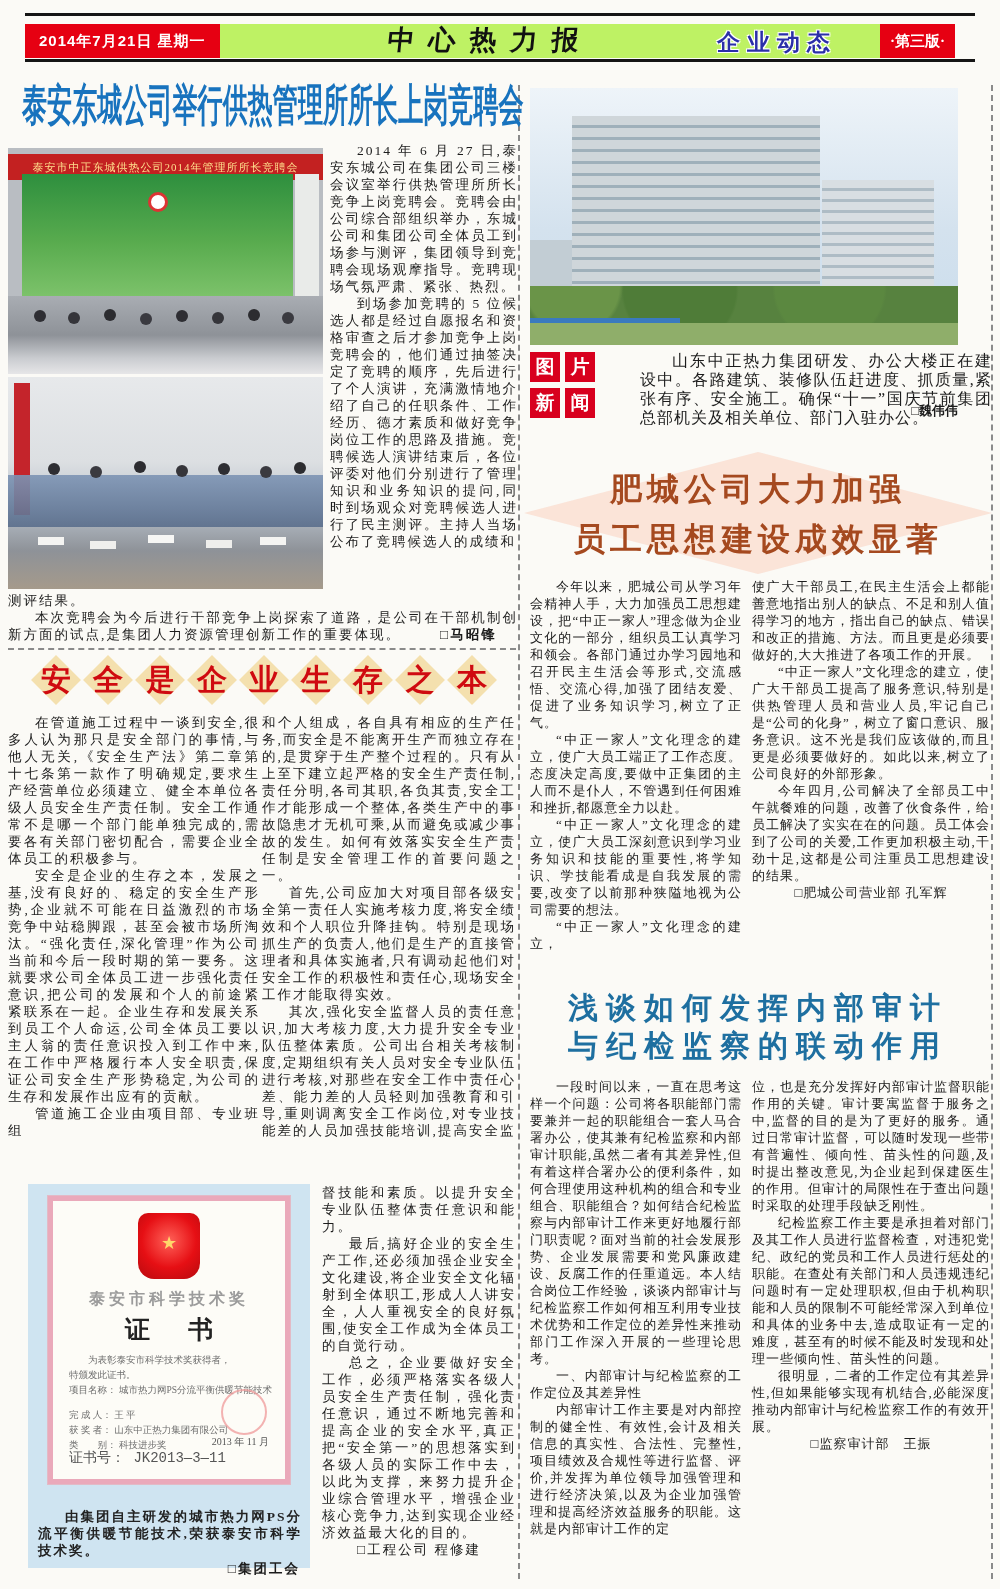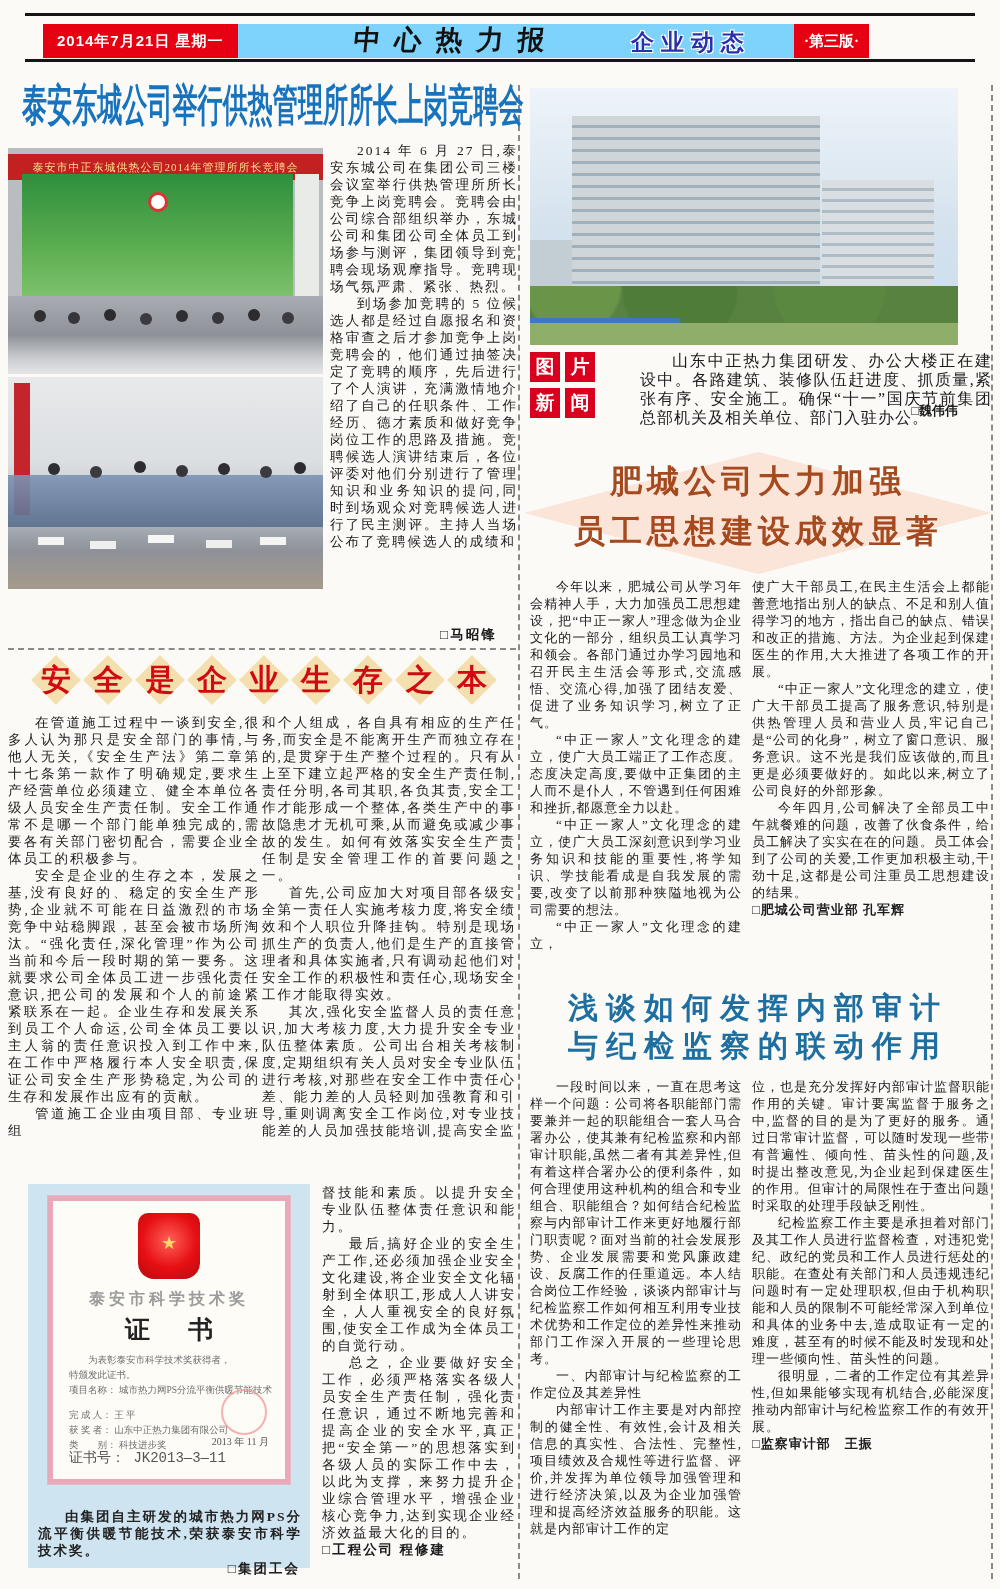--- a/index.html
+++ b/index.html
@@ -4,39 +4,39 @@
 <style>
   * { margin:0; padding:0; box-sizing:border-box; }
   html,body { background:#e8e6e1; }
   .page { position:relative; width:1000px; height:1589px; margin:0 auto;
           background:#fbfaf6; overflow:hidden;
           font-family:"Liberation Serif", serif; color:#1c1c1c; }
 
   
   .rule { position:absolute; left:25px; width:950px; height:3px; background:#151515; }
   .rule-top { top:13px; } .rule-bot { top:59px; }
-  .band { position:absolute; left:25px; top:24px; width:826px; height:34px; background:#7dd3fc;margin-left:18px; }
+  .band { position:absolute; left:25px; top:24px; width:930px; height:34px; background:#bef264; }
   .date-box { position:absolute; left:0; top:0; height:34px; line-height:34px; padding:0 14px;
               background:#e60012; color:#fff; font-family:"Liberation Sans",sans-serif;
               font-size:15px; font-weight:bold; letter-spacing:1px; }
   .masthead { position:absolute; left:0; right:0; top:0; height:34px; line-height:32px;
               text-align:center; font-size:27px; font-weight:bold; letter-spacing:14px;
               transform:skewX(-6deg); color:#111; }
   .section-label { position:absolute; right:118px; top:3px; font-family:"Liberation Sans",sans-serif;
               font-size:23px; font-weight:900; letter-spacing:7px; color:#2b2fa8;
               text-shadow:-1px -1px 0 #fff,1px -1px 0 #fff,-1px 1px 0 #fff,1px 1px 0 #fff; }
   .page-box { position:absolute; right:0; top:0; height:34px; line-height:34px; padding:0 10px;
               background:#e60012; color:#fff; font-size:15px; font-weight:bold; }
 
   
   .par { text-indent:2em; text-align:justify; }
   .cont { text-indent:0; }
   .colL { position:absolute; font-size:13.5px; letter-spacing:2px; line-height:17px; }
   .colR { position:absolute; font-size:13px; letter-spacing:1px; line-height:17px; }
-  .byline { text-align:left; font-weight:bold; }
+  .byline { text-align:center; font-weight:normal; }
   .abs-byline { position:absolute; font-weight:bold; font-size:13.5px; letter-spacing:2px; }
 
   
   .headline { position:absolute; left:22px; top:76px; white-space:nowrap;
               font-family:"Liberation Sans",sans-serif; font-weight:900; font-size:44px;
               color:#1873be; transform:scale(0.57,1); transform-origin:left top; }
   .photoA { position:absolute; left:8px; top:148px; width:315px; height:226px; overflow:hidden; background:#b9bdc2; }
   .photoA .banner { position:absolute; left:0; top:6px; right:0; height:26px; background:#c32121;
               color:#ffdf8d; font-size:11px; line-height:26px; text-align:center; white-space:nowrap; overflow:hidden; letter-spacing:1px; }
   .photoA .backdrop { position:absolute; left:14px; top:26px; right:30px; height:122px;
@@ -119,21 +119,21 @@
   .pn-labels span { width:30px; height:30px; background:#d8001e; color:#fff; font-weight:bold;
               font-size:19px; display:flex; align-items:center; justify-content:center; }
   .pn-caption { position:absolute; left:640px; top:351px; width:352px; height:72px;
               font-size:16px; letter-spacing:1px; line-height:19px; text-align:justify; text-indent:2em; }
   .pn-byline { position:absolute; left:606px; top:402px; width:352px; text-align:right;
               font-weight:bold; font-size:13px; }
 
   .fc-diamond { position:absolute; left:524px; top:452px; width:468px; height:122px;
               background:#fadfd2; clip-path:polygon(50% 0%,100% 50%,50% 100%,0% 50%); opacity:.85; }
   .fc-title { position:absolute; width:468px; left:524px; text-align:center; color:#a5491f;
-              font-weight:bold; font-size:32px; letter-spacing:5px; }
+              font-weight:bold; font-size:32px; letter-spacing:5px;margin-top:8px; }
   .fc-t1 { top:460px; } .fc-t2 { top:510px; }
   .fc-c1 { left:530px; top:578px; width:212px; height:392px; }
   .fc-c2 { left:752px; top:578px; width:238px; height:392px; }
 
   .audit-title { position:absolute; left:524px; width:468px; text-align:center; color:#1e6fa0;
               font-family:"Liberation Sans",sans-serif; font-weight:900; font-size:30px; letter-spacing:8px; }
   .at-1 { top:988px; } .at-2 { top:1026px; }
   .audit-c1 { left:530px; top:1078px; width:212px; height:500px; }
   .audit-c2 { left:752px; top:1078px; width:238px; height:500px; }
 </style>
@@ -170,20 +170,24 @@
   <div class="photoB">
     <div class="vbanner"></div>
     <div class="shirts"></div>
     <div class="heads"></div>
     <div class="papers"></div>
   </div>
 
   <div class="colL art1-col">
     <p class="par">2014 年 6 月 27 日,泰安东城公司在集团公司三楼会议室举行供热管理所所长竞争上岗竞聘会。竞聘会由公司综合部组织举办，东城公司和集团公司全体员工到场参与测评，集团领导到竞聘会现场观摩指导。竞聘现场气氛严肃、紧张、热烈。</p>
     <p class="par">到场参加竞聘的 5 位候选人都是经过自愿报名和资格审查之后才参加竞争上岗竞聘会的，他们通过抽签决定了竞聘的顺序，先后进行了个人演讲，充满激情地介绍了自己的任职条件、工作经历、德才素质和做好竞争岗位工作的思路及措施。竞聘候选人演讲结束后，各位评委对他们分别进行了管理知识和业务知识的提问,同时到场观众对竞聘候选人进行了民主测评。主持人当场公布了竞聘候选人的成绩和</p>
+  </div>
+  <div class="colL art1-bottom">
+    <p class="par cont">测评结果。</p>
+    <p class="par">本次竞聘会为今后进行干部竞争上岗探索了道路，是公司在干部机制创新方面的试点,是集团人力资源管理创新工作的重要体现。</p>
   </div>
   <span class="abs-byline" style="left:440px; top:626px;">□马昭锋</span>
 
   <div class="safety-title">
     <span>安</span>
     <span>全</span>
     <span>是</span>
     <span>企</span>
     <span>业</span>
     <span>生</span>
@@ -249,21 +253,21 @@
   <div class="fc-diamond"></div>
   <div class="fc-title fc-t1">肥城公司大力加强</div>
   <div class="fc-title fc-t2">员工思想建设成效显著</div>
   <div class="colR fc-c1">
     <p class="par">今年以来，肥城公司从学习年会精神人手，大力加强员工思想建设，把“中正一家人”理念做为企业文化的一部分，组织员工认真学习和领会。各部门通过办学习园地和召开民主生活会等形式,交流感悟、交流心得,加强了团结友爱、促进了业务知识学习,树立了正气。</p>
     <p class="par">“中正一家人”文化理念的建立，使广大员工端正了工作态度。态度决定高度,要做中正集团的主人而不是仆人，不管遇到任何困难和挫折,都愿意全力以赴。</p>
     <p class="par">“中正一家人”文化理念的建立，使广大员工深刻意识到学习业务知识和技能的重要性,将学知识、学技能看成是自我发展的需要,改变了以前那种狭隘地视为公司需要的想法。</p>
     <p class="par">“中正一家人”文化理念的建立，</p>
   </div>
   <div class="colR fc-c2">
-    <p class="par cont">使广大干部员工,在民主生活会上都能善意地指出别人的缺点、不足和别人值得学习的地方，指出自己的缺点、错误和改正的措施、方法。为企业起到保建医生的作用,大大推进了各项工作的开展。</p>
+    <p class="par cont">使广大干部员工,在民主生活会上都能善意地指出别人的缺点、不足和别人值得学习的地方，指出自己的缺点、错误和改正的措施、方法。而且更是必须要做好的,大大推进了各项工作的开展。</p>
     <p class="par">“中正一家人”文化理念的建立，使广大干部员工提高了服务意识,特别是供热管理人员和营业人员,牢记自己是“公司的化身”，树立了窗口意识、服务意识。这不光是我们应该做的,而且更是必须要做好的。如此以来,树立了公司良好的外部形象。</p>
     <p class="par">今年四月,公司解决了全部员工中午就餐难的问题，改善了伙食条件，给员工解决了实实在在的问题。员工体会到了公司的关爱,工作更加积极主动,干劲十足,这都是公司注重员工思想建设的结果。</p>
     <p class="byline">□肥城公司营业部  孔军辉</p>
   </div>
 
   <div class="audit-title at-1">浅谈如何发挥内部审计</div>
   <div class="audit-title at-2">与纪检监察的联动作用</div>
   <div class="colR audit-c1">
     <p class="par">一段时间以来，一直在思考这样一个问题：公司将各职能部门需要兼并一起的职能组合一套人马合署办公，使其兼有纪检监察和内部审计职能,虽然二者有其差异性,但有着这样合署办公的便利条件，如何合理使用这种机构的组合和专业组合、职能组合？如何结合纪检监察与内部审计工作来更好地履行部门职责呢？面对当前的社会发展形势、企业发展需要和党风廉政建设、反腐工作的任重道远。本人结合岗位工作经验，谈谈内部审计与纪检监察工作如何相互利用专业技术优势和工作定位的差异性来推动部门工作深入开展的一些理论思考。</p>
     <p class="par">一、内部审计与纪检监察的工作定位及其差异性</p>

